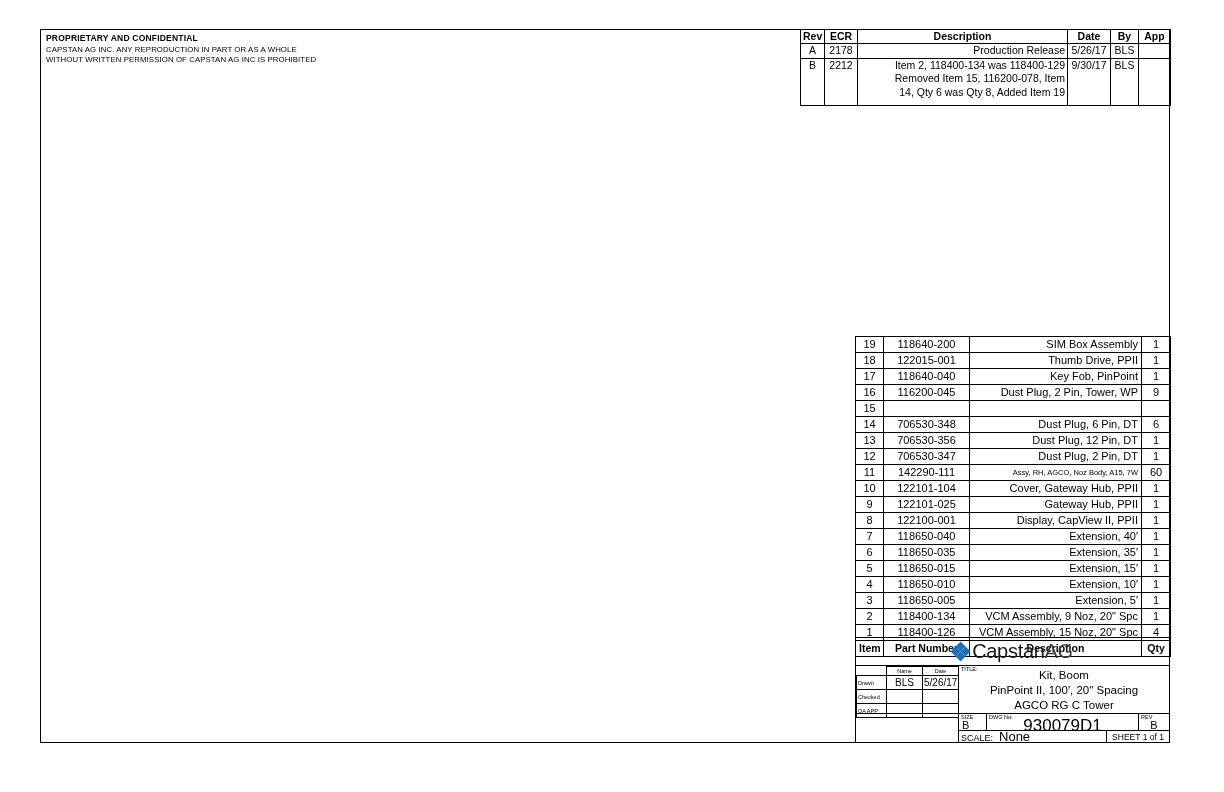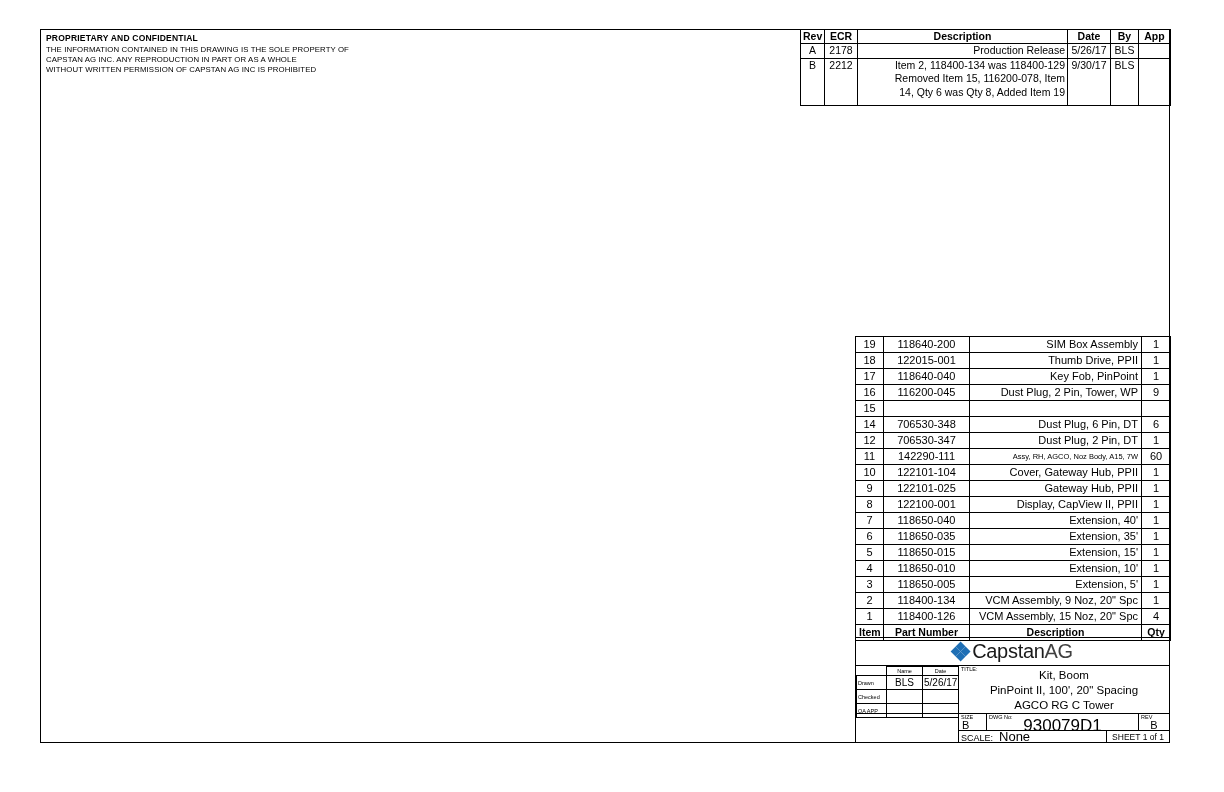--- a/index.html
+++ b/index.html
@@ -282,21 +282,20 @@
     line-height: 12px;
   }
 </style>
 </head>
 <body>
 
 <div id="sheet"></div>
 
 <div id="proprietary">
   <div class="prop-title">PROPRIETARY AND CONFIDENTIAL</div>
-  <div class="prop-line">THE INFORMATION CONTAINED IN THIS DRAWING IS THE SOLE PROPERTY OF</div>
   <div class="prop-line">CAPSTAN AG INC. ANY REPRODUCTION IN PART OR AS A WHOLE</div>
   <div class="prop-line">WITHOUT WRITTEN PERMISSION OF CAPSTAN AG INC IS PROHIBITED</div>
 </div>
 
 <table class="tbl" id="revblock">
   <colgroup>
     <col style="width:24px">
     <col style="width:33px">
     <col style="width:210px">
     <col style="width:43px">
@@ -371,20 +370,26 @@
         <td class="lft"></td>
         <td class="ctr"></td>
       </tr>
       <tr>
         <td class="ctr">14</td>
         <td class="ctr">706530-348</td>
         <td class="lft">Dust Plug, 6 Pin, DT</td>
         <td class="ctr">6</td>
       </tr>
       <tr>
+        <td class="ctr">13</td>
+        <td class="ctr">706530-356</td>
+        <td class="lft">Dust Plug, 12 Pin, DT</td>
+        <td class="ctr">1</td>
+      </tr>
+      <tr>
         <td class="ctr">12</td>
         <td class="ctr">706530-347</td>
         <td class="lft">Dust Plug, 2 Pin, DT</td>
         <td class="ctr">1</td>
       </tr>
       <tr>
         <td class="ctr">11</td>
         <td class="ctr">142290-111</td>
         <td class="lft small">Assy, RH, AGCO, Noz Body, A15, 7W</td>
         <td class="ctr">60</td>

